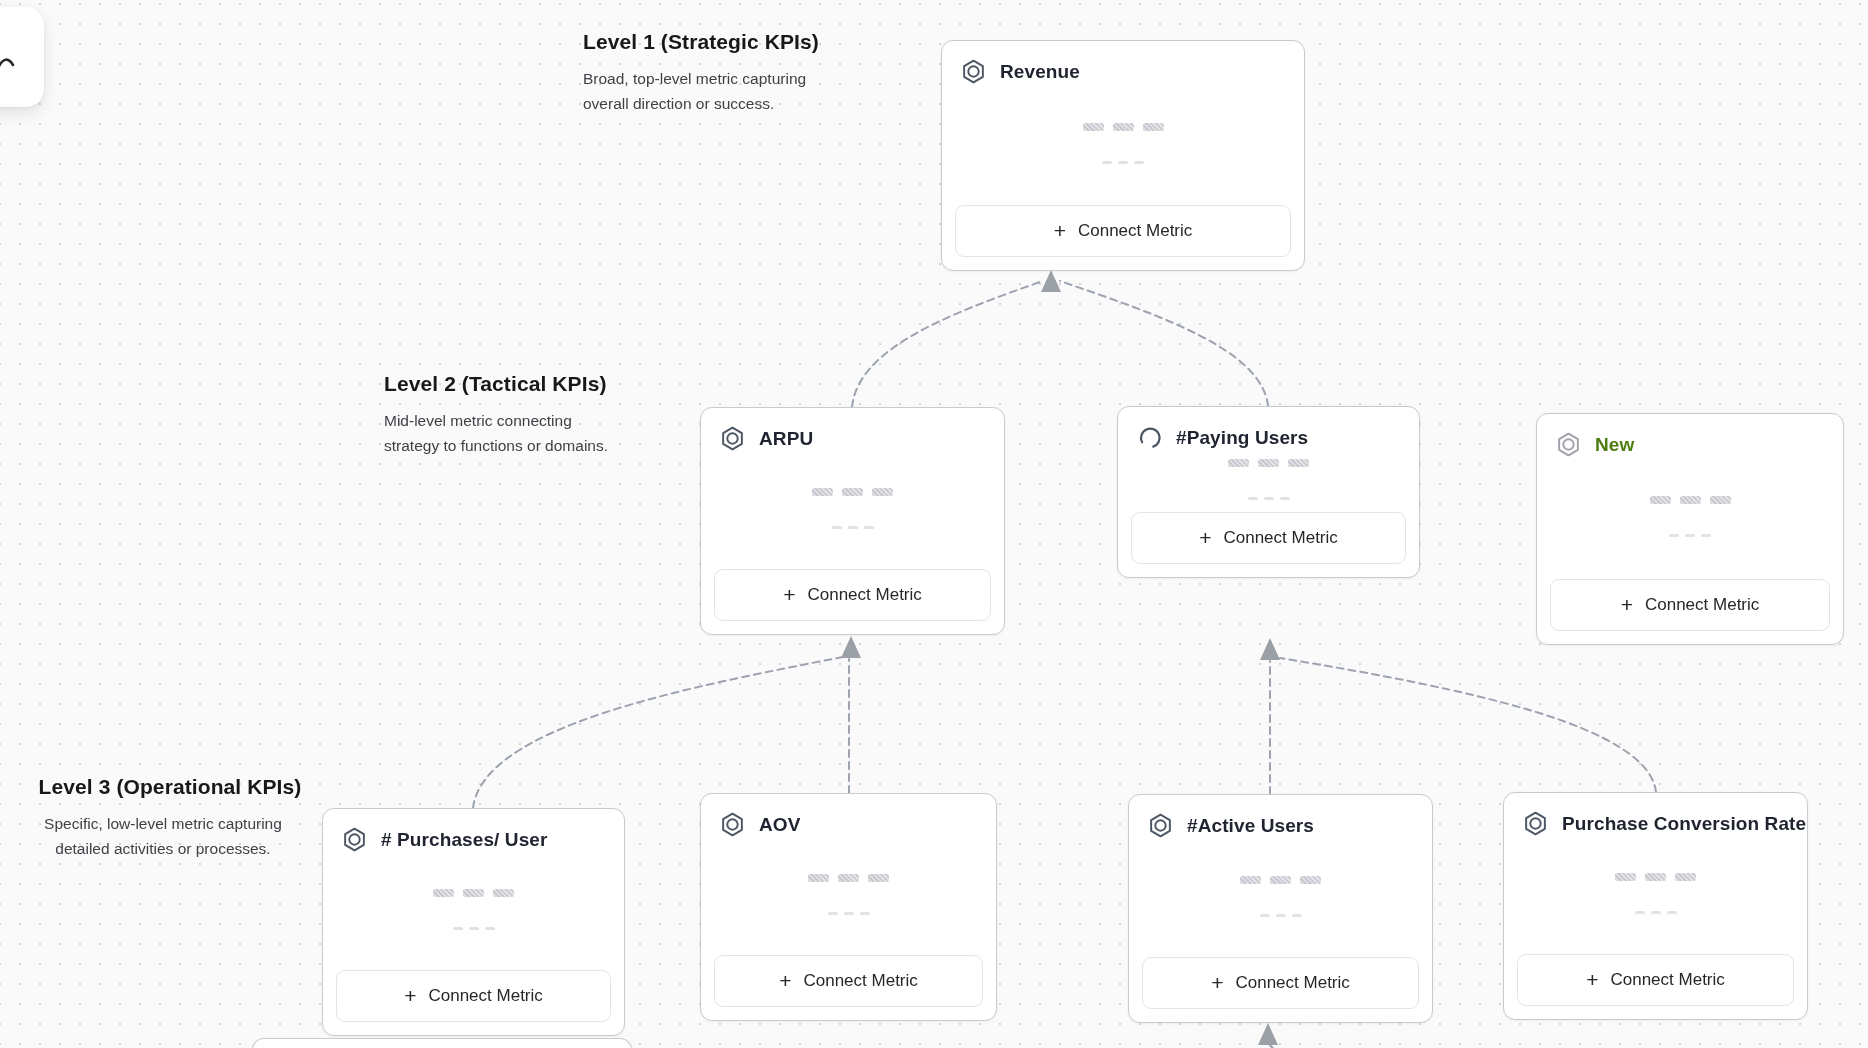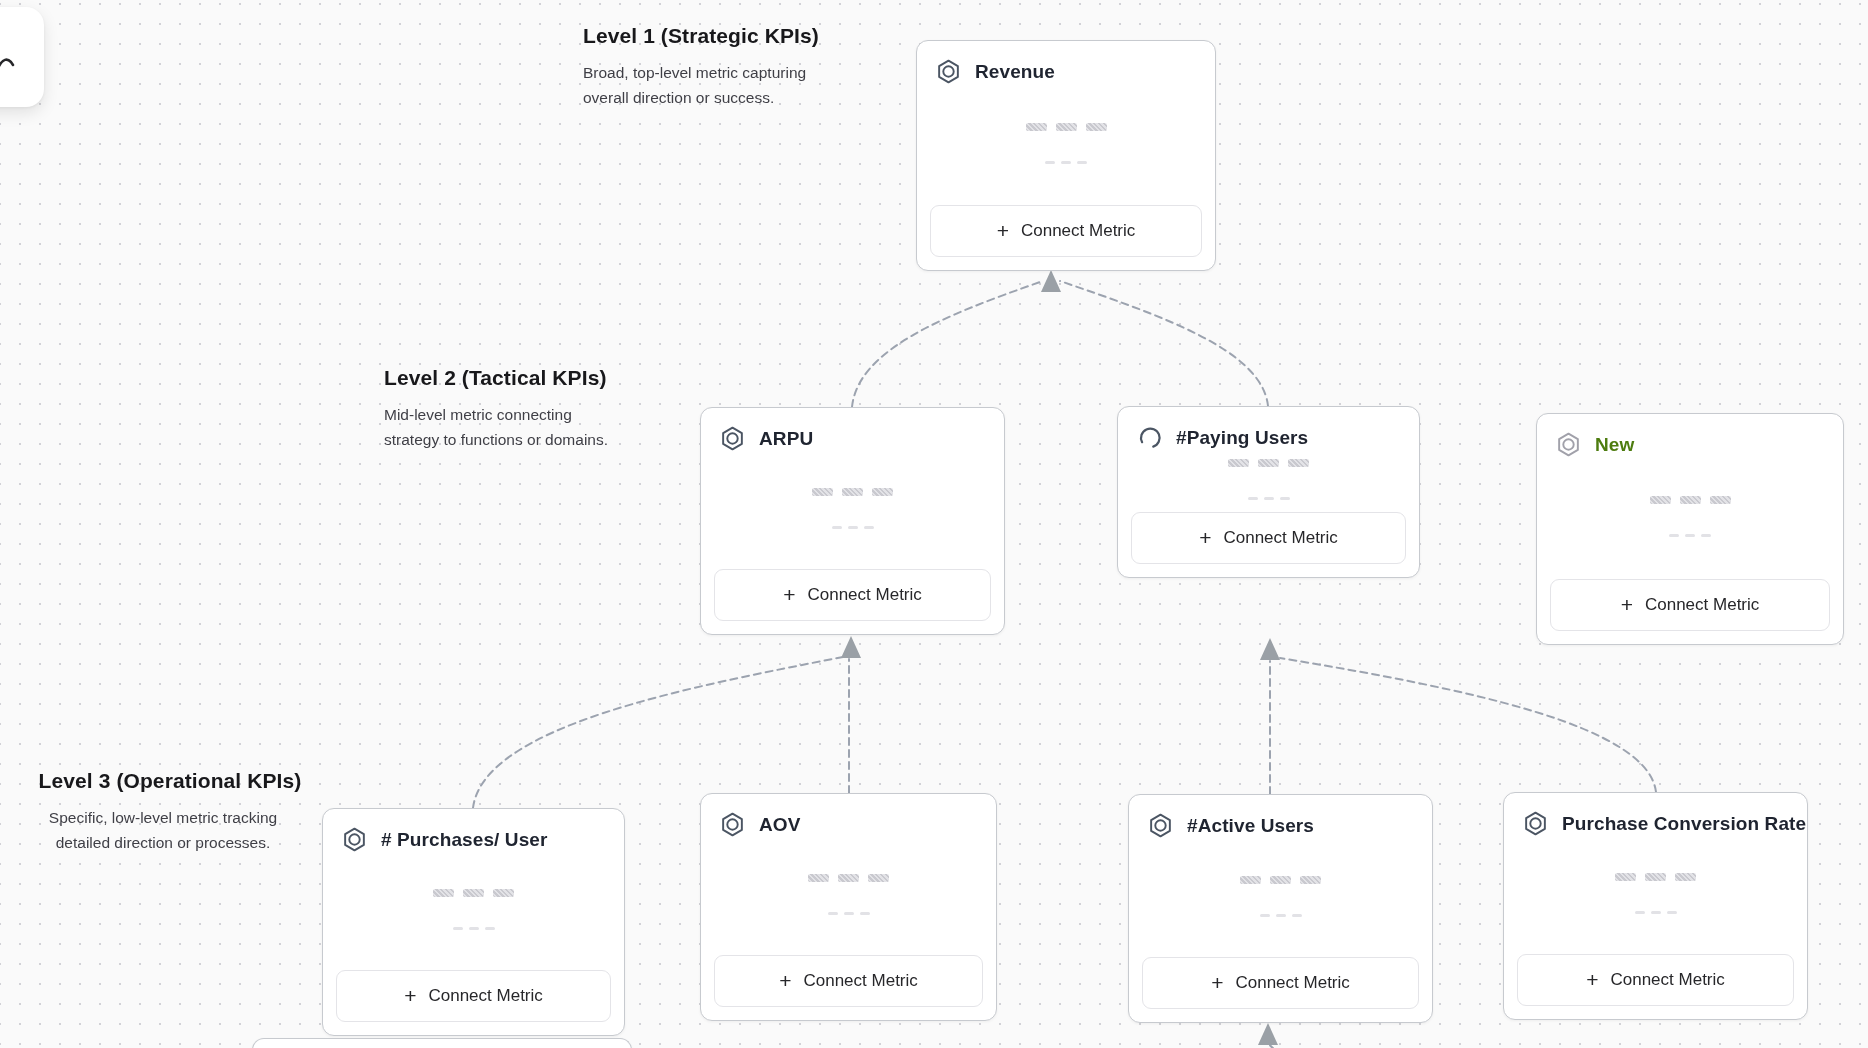--- a/index.html
+++ b/index.html
@@ -11,21 +11,21 @@
     background-color:#fafafa;
     background-image:radial-gradient(circle,#d2d2d7 1.4px,transparent 1.5px);
     background-size:20px 20px;
     background-position:10px 14px;
     font-family:"Liberation Sans","DejaVu Sans",sans-serif;
     color:#1f2937;
   }
   
   .section-label{position:absolute;}
   .section-label h2{
-    margin:0 0 12px 0;font-size:21px;font-weight:700;color:#18181b;letter-spacing:.1px;
+    margin:6px 0 12px 0;font-size:21px;font-weight:700;color:#18181b;letter-spacing:.1px;
   }
   .section-label p{
     margin:0;font-size:15.5px;line-height:1.62;color:#3f3f46;font-weight:400;
   }
   
   .card{
     position:absolute;background:#ffffff;border:1px solid #c7cacf;border-radius:12px;
     box-shadow:0 1px 3px rgba(0,0,0,.05);
     display:flex;flex-direction:column;
   }
@@ -93,24 +93,24 @@
   <div class="section-label" style="left:583px;top:24px;width:270px;">
     <h2>Level 1 (Strategic KPIs)</h2>
     <p style="width:258px;">Broad, top-level metric capturing overall direction or success.</p>
   </div>
   <div class="section-label" style="left:384px;top:366px;width:260px;">
     <h2>Level 2 (Tactical KPIs)</h2>
     <p style="width:244px;">Mid-level metric connecting strategy to functions or domains.</p>
   </div>
   <div class="section-label" style="left:35px;top:769px;width:270px;text-align:center;">
     <h2>Level 3 (Operational KPIs)</h2>
-    <p style="width:256px;">Specific, low-level metric tracking detailed direction or processes.</p>
-  </div>
-
-  <div class="card" style="left:916px;top:40px;width:300px;height:231px;justify-content:space-between;">
+    <p style="width:256px;">Specific, low-level metric capturing detailed activities or processes.</p>
+  </div>
+
+  <div class="card" style="left:941px;top:40px;width:364px;height:231px;justify-content:space-between;">
     <div class="card-header">
       <span class="icon-wrap">
         <svg width="27" height="27" viewBox="0 0 28 28">
             <path d="M14 2.8 L23.7 8.4 L23.7 19.6 L14 25.2 L4.3 19.6 L4.3 8.4 Z" fill="none" stroke="#4b5563" stroke-width="2" stroke-linejoin="round"></path>
             <circle cx="14" cy="14" r="5.4" fill="none" stroke="#4b5563" stroke-width="2"></circle>
           </svg>
       </span>
       <span class="card-title">Revenue</span>
     </div>
     <div class="card-body">

